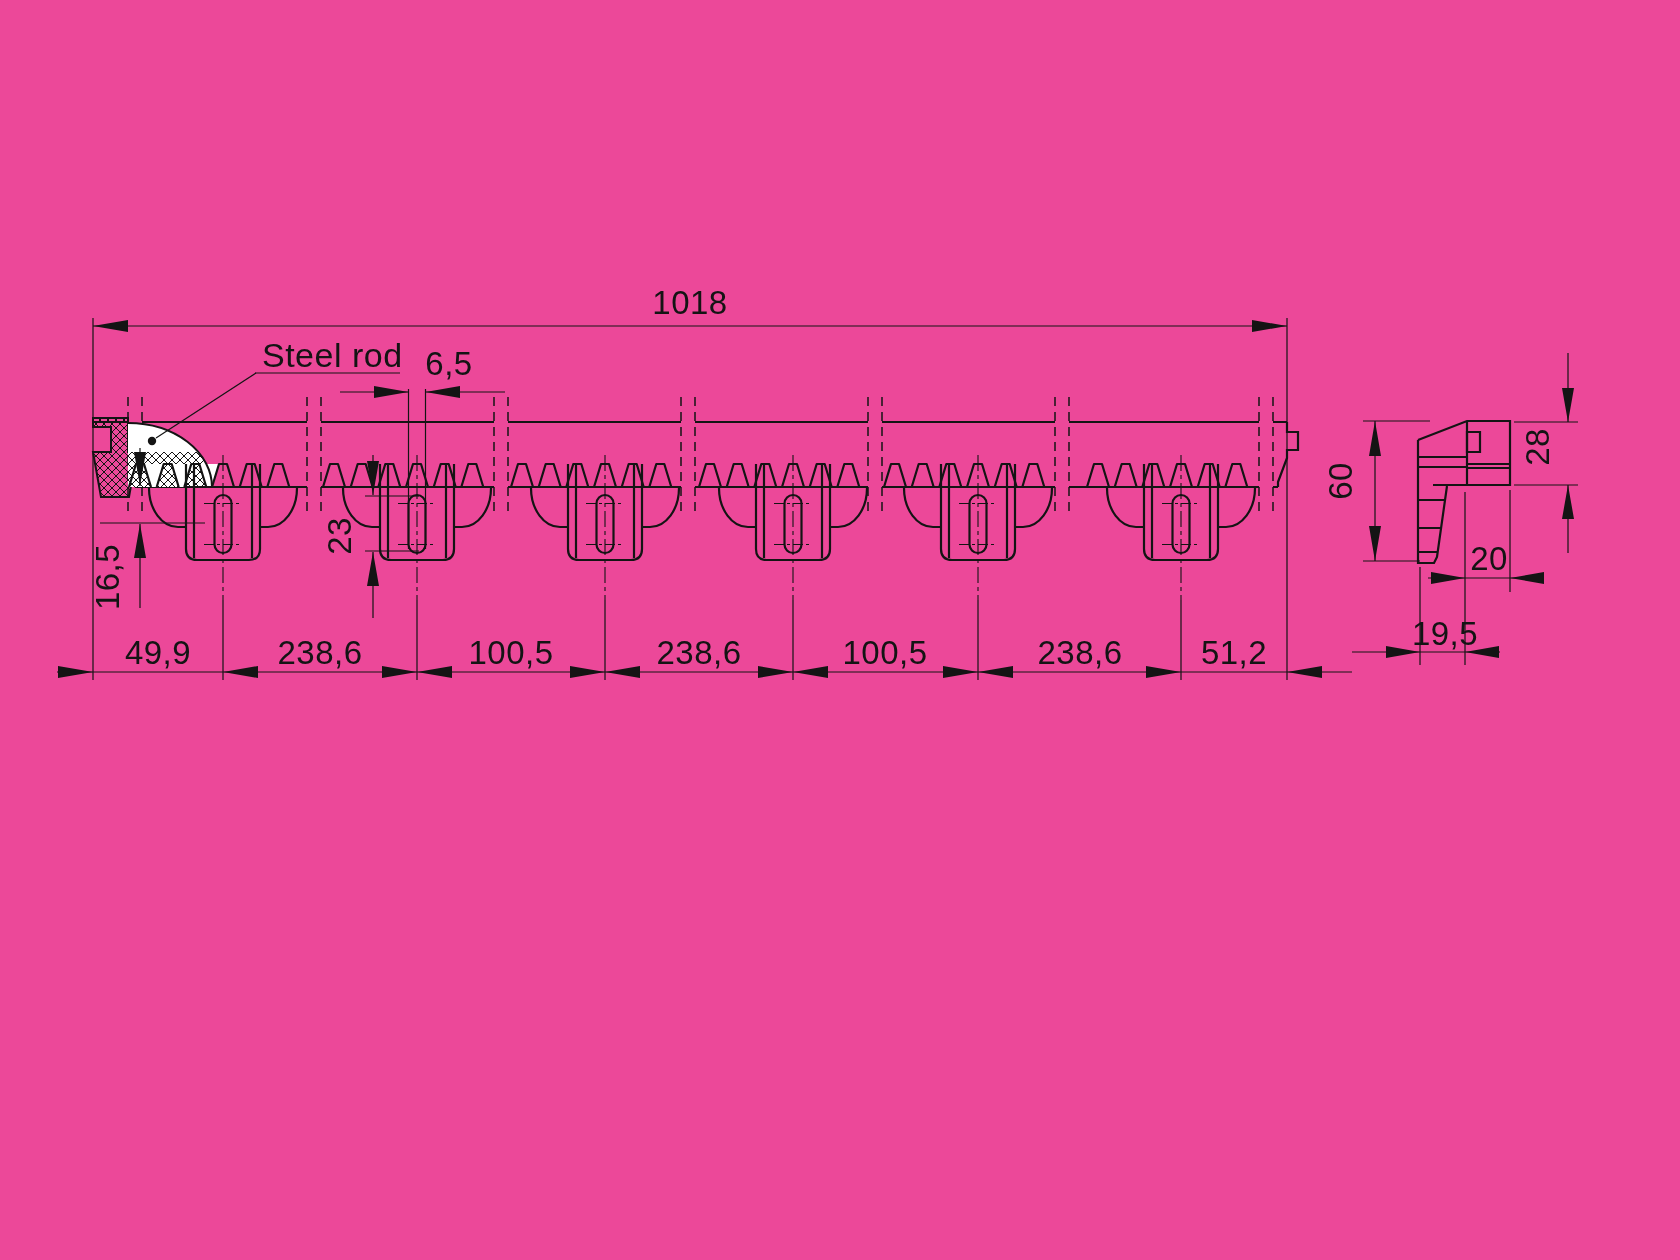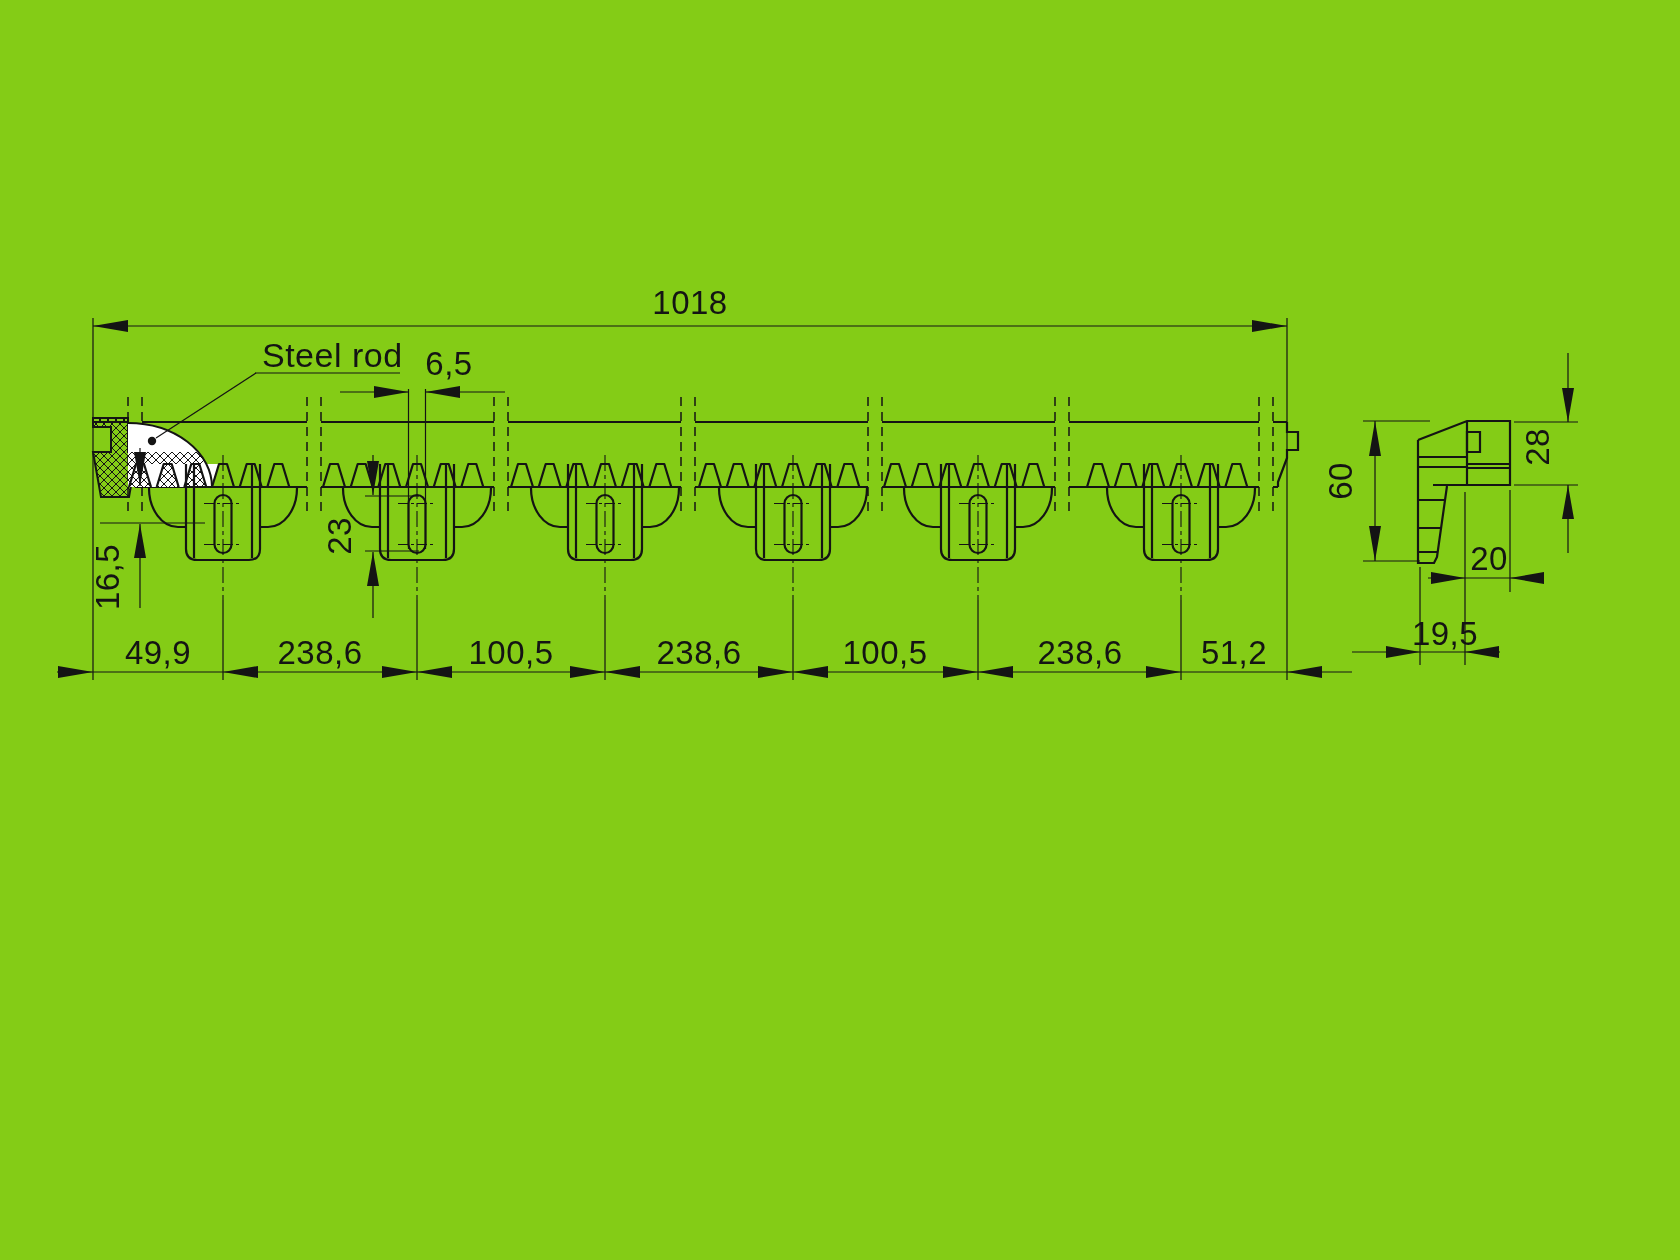--- a/index.html
+++ b/index.html
@@ -1,16 +1,16 @@
 <!DOCTYPE html>
 <html><head>
 <meta charset="utf-8">
 <style>
   html,body{margin:0;padding:0;background:#ffffff;}
-  .stage{position:relative;width:1680px;height:1260px;background:#84cc16;overflow:hidden;}
+  .stage{position:relative;width:1680px;height:1260px;background:#ec4899;overflow:hidden;}
   svg{display:block;}
   text{font-family:"Liberation Sans", sans-serif;fill:#141414;}
   .dim-txt{font-size:33px;letter-spacing:.5px;}
   .callout-txt{font-size:34px;letter-spacing:.5px;}
   .ol{stroke:#141414;stroke-width:2.2;fill:none;stroke-linecap:butt;stroke-linejoin:miter;}
   .thin{stroke:#141414;stroke-width:1.2;fill:none;}
   .dash{stroke:#141414;stroke-width:1.5;fill:none;stroke-dasharray:9 6;}
   .cdash{stroke:#141414;stroke-width:1.1;fill:none;stroke-dasharray:16 4 4 4;}
   .sdash{stroke:#141414;stroke-width:1.1;fill:none;stroke-dasharray:10 3 3 3;}
   .arr{fill:#141414;stroke:none;}

